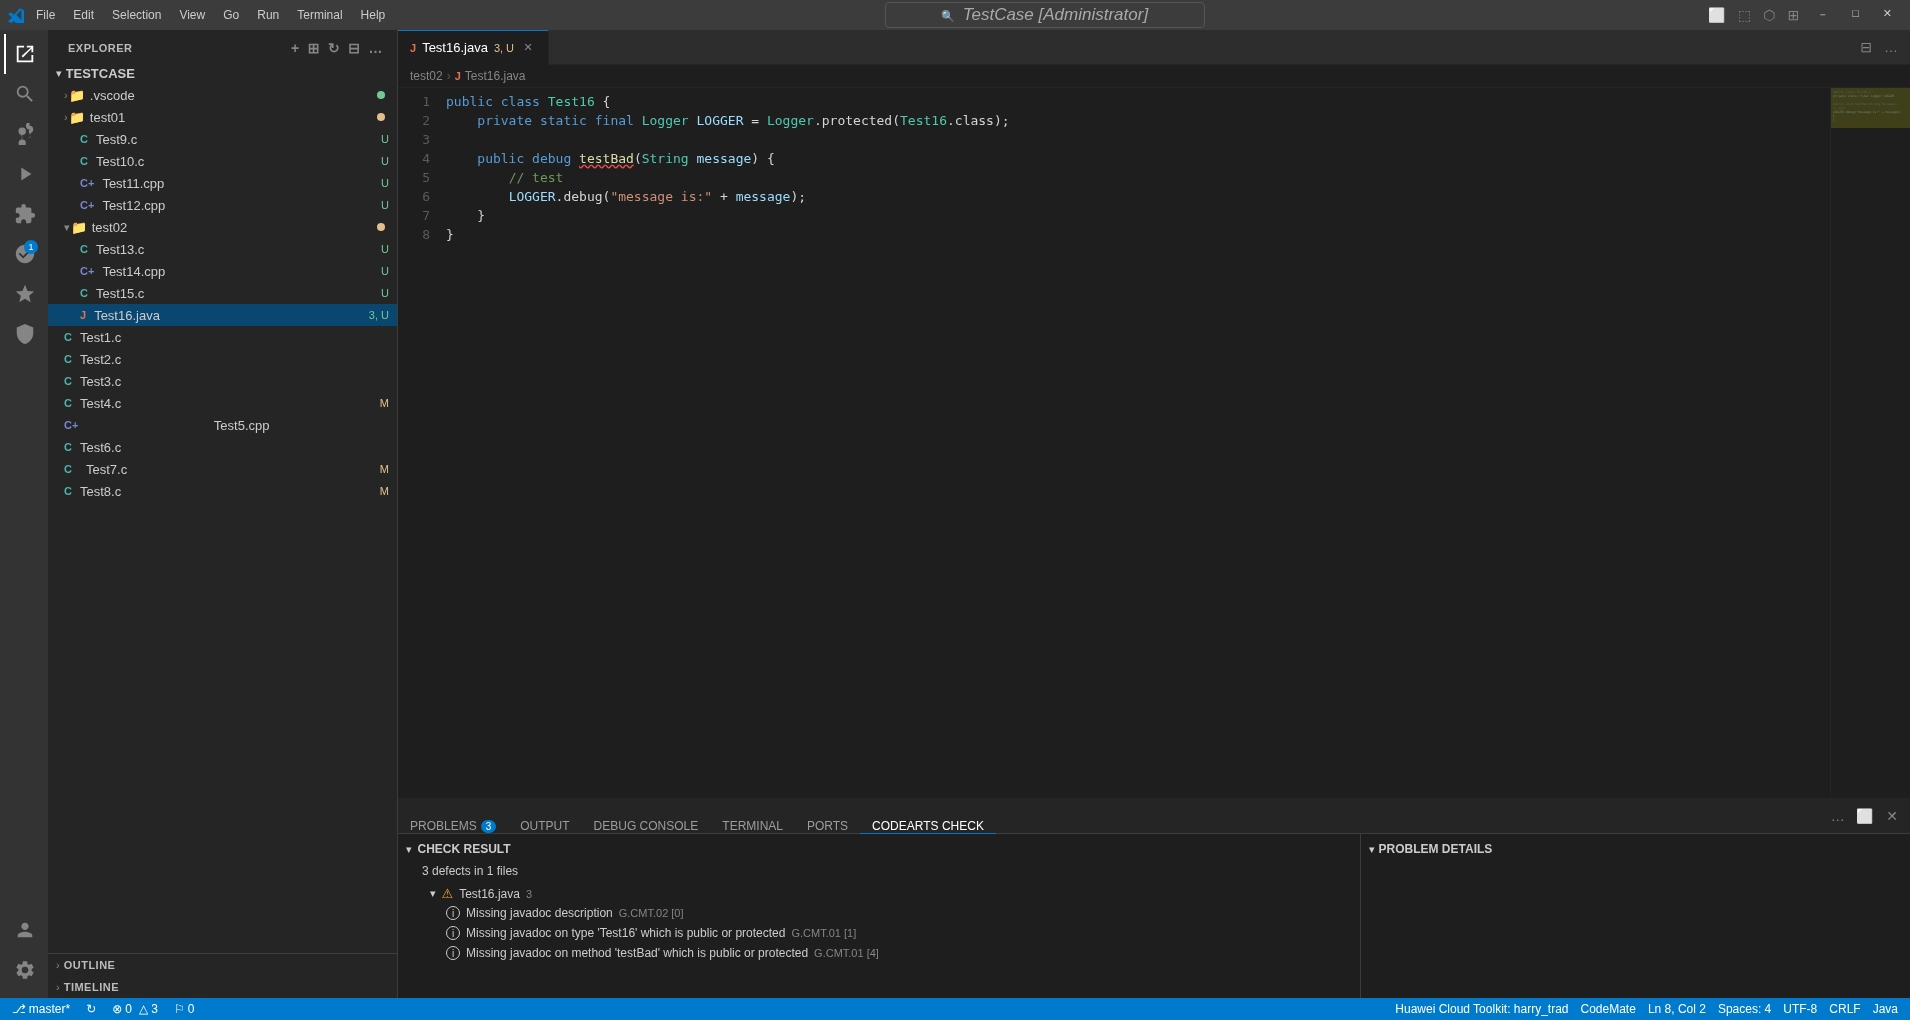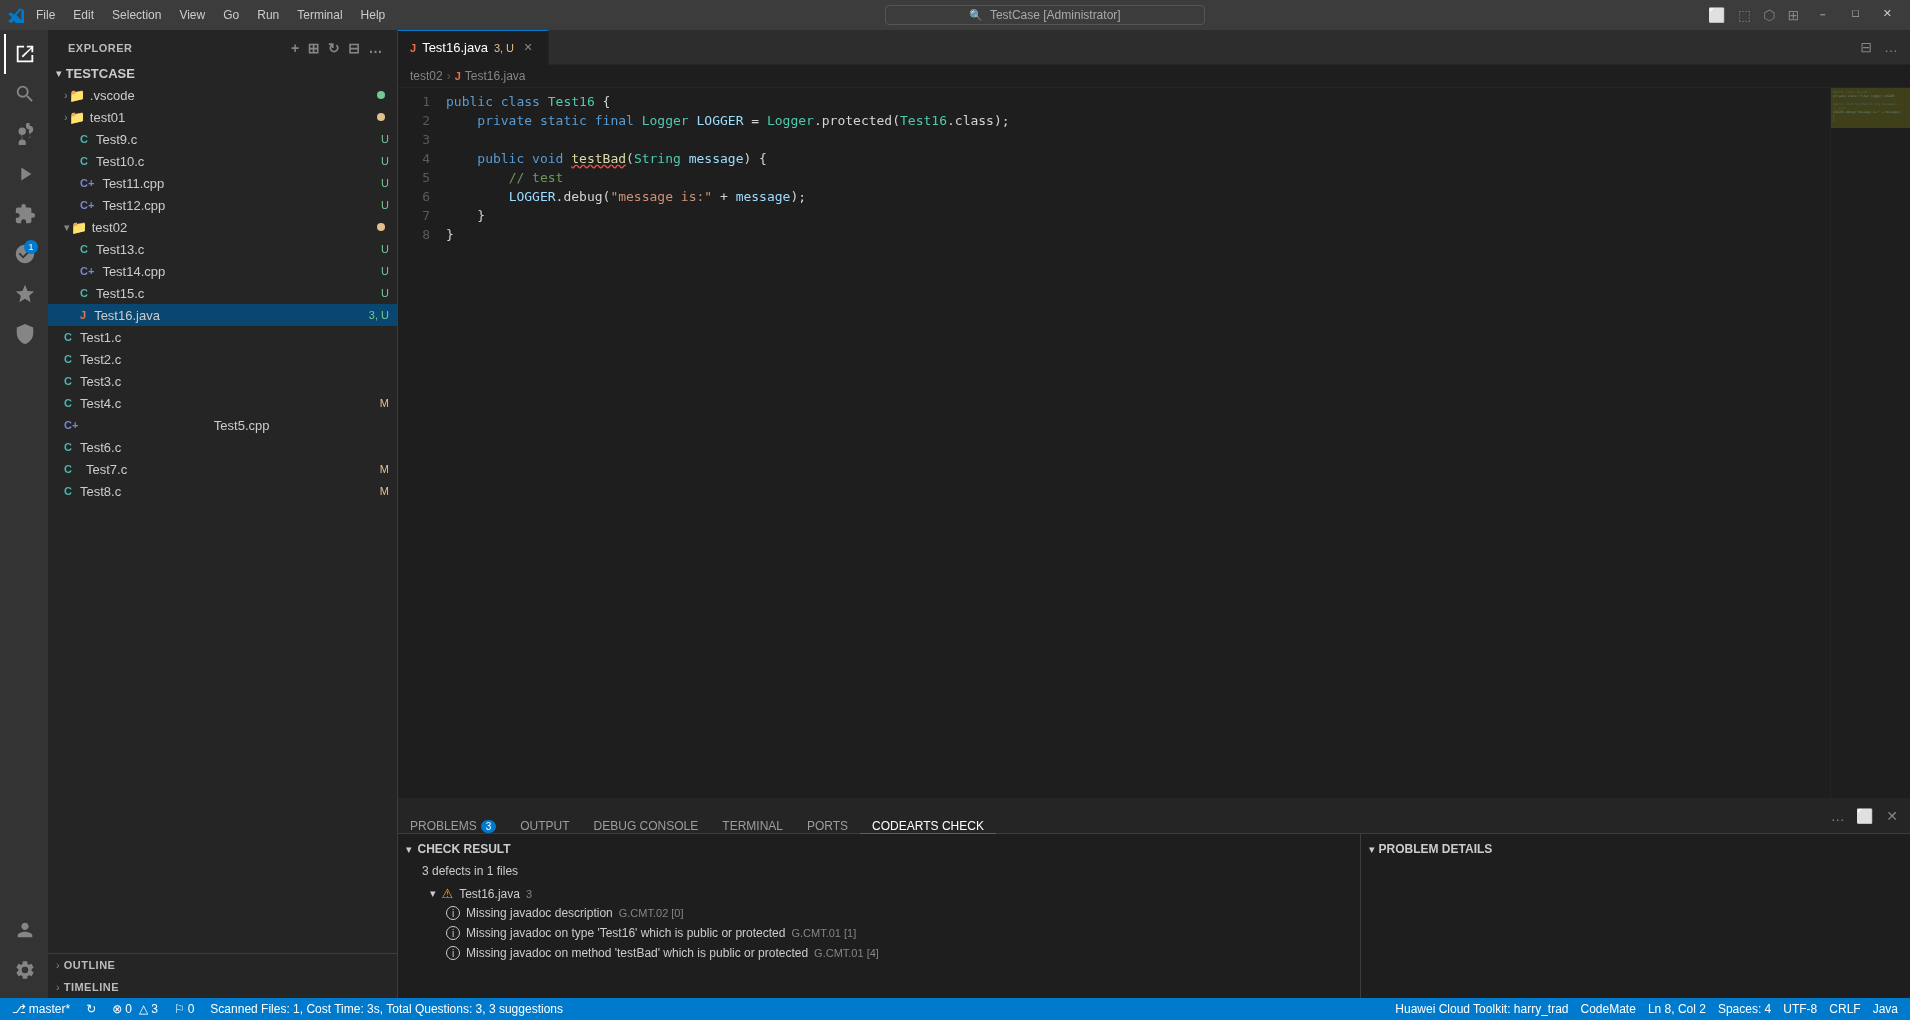--- a/index.html
+++ b/index.html
@@ -488,21 +488,21 @@
     <span class="titlebar-menu-item">Selection</span>
     <span class="titlebar-menu-item">View</span>
     <span class="titlebar-menu-item">Go</span>
     <span class="titlebar-menu-item">Run</span>
     <span class="titlebar-menu-item">Terminal</span>
     <span class="titlebar-menu-item">Help</span>
   </div>
   <div class="titlebar-search">
     <div class="search-bar">
       <span style="color:#858585;font-size:11px;margin-right:4px;">🔍</span>
-      <span style="font-size:12px;color:#aaa;">TestCase [Administrator]</span>
+      <span style="font-size:17px;color:#aaa;font-style:italic;">TestCase [Administrator]</span>
     </div>
   </div>
   <div class="win-controls">
     <span style="color:#858585;font-size:14px;padding:4px;">⬜</span>
     <span style="color:#858585;font-size:14px;padding:4px;">⬚</span>
     <span style="color:#858585;font-size:14px;padding:4px;">⬡</span>
     <span style="color:#858585;font-size:14px;padding:4px;">⊞</span>
     <span class="win-btn">－</span>
     <span class="win-btn">□</span>
     <span class="win-btn">✕</span>
@@ -764,21 +764,21 @@
           <div>5</div>
           <div>6</div>
           <div>7</div>
           <div>8</div>
         </div>
 
         <div class="code-content">
           <span class="code-line"><span class="kw">public </span><span class="kw">class </span><span class="type">Test16</span><span class="plain"> {</span></span>
           <span class="code-line"><span class="plain">    </span><span class="kw">private </span><span class="kw">static </span><span class="kw">final </span><span class="type">Logger </span><span class="var">LOGGER</span><span class="plain"> = </span><span class="type">Logger</span><span class="plain">.protected(</span><span class="type">Test16</span><span class="plain">.class);</span></span>
           <span class="code-line"> </span>
-          <span class="code-line"><span class="plain">    </span><span class="kw">public </span><span class="kw">void </span><span class="method squiggle">testBad</span><span class="plain">(</span><span class="type">String </span><span class="var">message</span><span class="plain">) {</span></span>
+          <span class="code-line"><span class="plain">    </span><span class="kw">public </span><span class="kw">debug </span><span class="method squiggle">testBad</span><span class="plain">(</span><span class="type">String </span><span class="var">message</span><span class="plain">) {</span></span>
           <span class="code-line"><span class="plain">        </span><span class="comment">// test</span></span>
           <span class="code-line"><span class="plain">        </span><span class="var">LOGGER</span><span class="plain">.debug(</span><span class="str">"message is:"</span><span class="plain"> + </span><span class="var">message</span><span class="plain">);</span></span>
           <span class="code-line"><span class="plain">    }</span></span>
           <span class="code-line"><span class="plain">}</span></span>
         </div>
       </div>
       <div class="minimap">
         <div class="minimap-highlight"></div>
         <div style="padding:2px;opacity:0.4;font-family:monospace;font-size:3px;line-height:4px;color:#9cdcfe;">
           <div style="color:#569cd6;">public class Test16 {</div>
@@ -880,23 +880,20 @@
     <div class="statusbar-item">
       <span>⊗</span>
       <span>0</span>
       <span style="margin-left:4px;">△</span>
       <span>3</span>
     </div>
     <div class="statusbar-item">
       <span>⚐</span>
       <span>0</span>
     </div>
-    <div class="statusbar-item">
-      <span>Scanned Files: 1, Cost Time: 3s, Total Questions: 3,  3 suggestions</span>
-    </div>
   </div>
   <div class="statusbar-right">
     <div class="statusbar-item">
       <span>Huawei Cloud Toolkit: harry_trad</span>
     </div>
     <div class="statusbar-item">
       <span>CodeMate</span>
     </div>
     <div class="statusbar-item">
       <span>Ln 8, Col 2</span>

